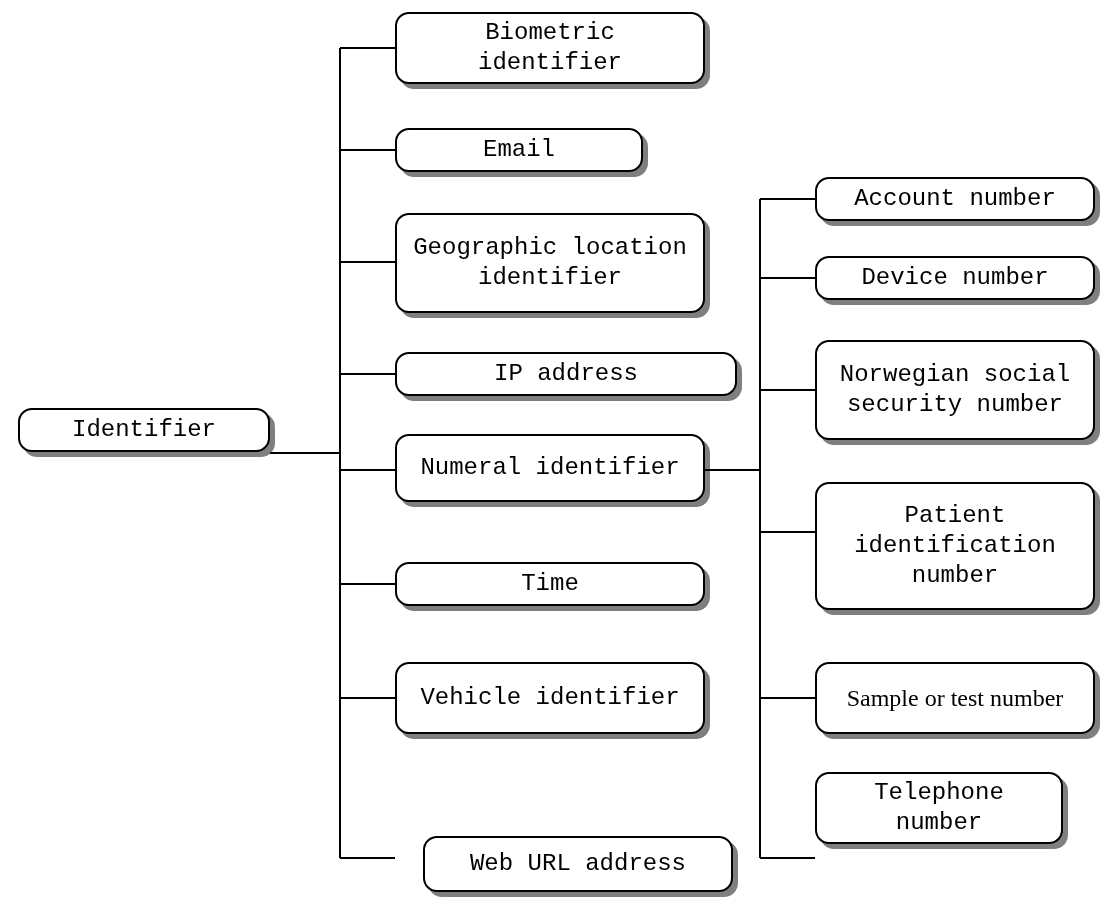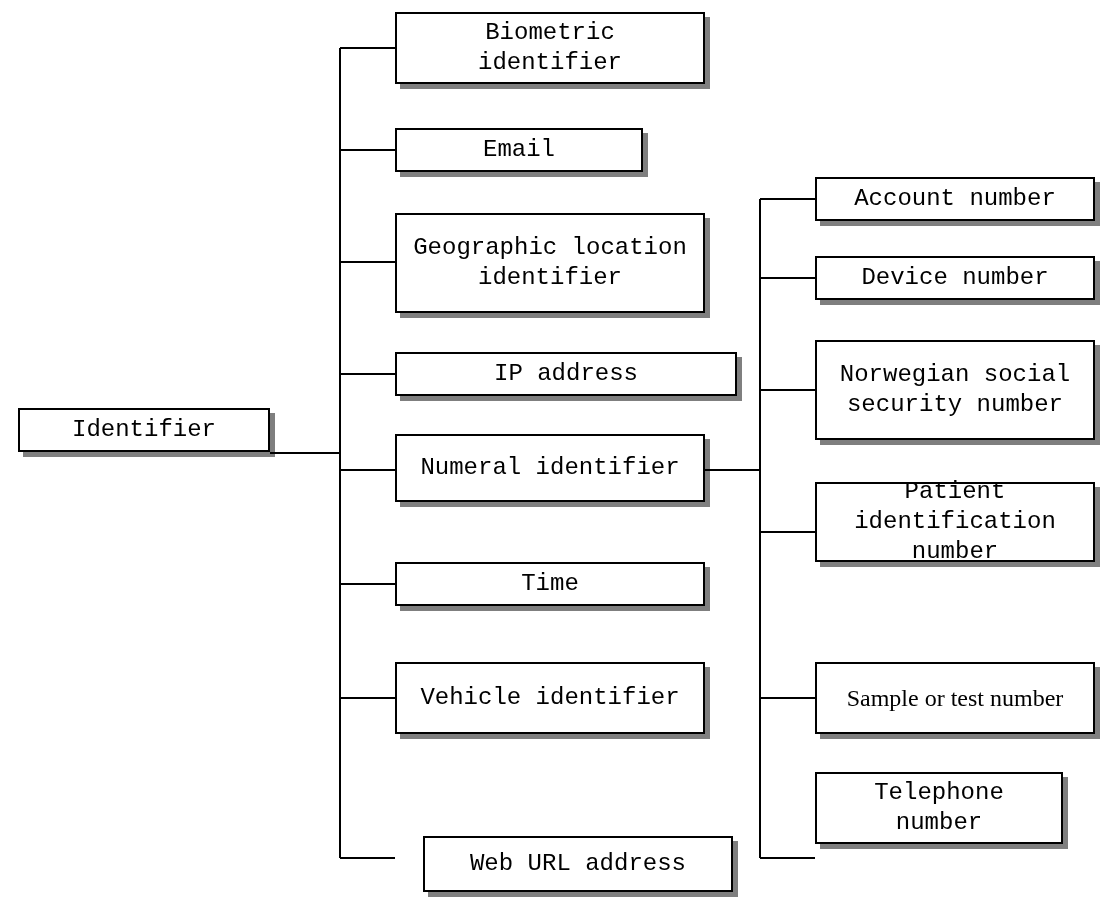--- a/index.html
+++ b/index.html
@@ -8,21 +8,21 @@
     background: #fff;
     width: 1111px;
     height: 904px;
     font-family: "Courier New", Courier, monospace;
     position: relative;
   }
   .node {
     position: absolute;
     background: #fff;
     border: 2px solid #000;
-    border-radius: 0;
+    border-radius: 14px;
     box-shadow: 5px 5px 0 rgba(0,0,0,0.5);
     display: flex;
     align-items: center;
     justify-content: center;
     text-align: center;
     font-size: 24px;
     line-height: 1.25;
     box-sizing: border-box;
     padding: 4px 10px;
   }
@@ -100,21 +100,21 @@
 
 <div class="node" style="left:815px; top:177px; width:280px; height:44px;">
   <span>Account number</span>
 </div>
 <div class="node" style="left:815px; top:256px; width:280px; height:44px;">
   <span>Device number</span>
 </div>
 <div class="node" style="left:815px; top:340px; width:280px; height:100px;">
   <span>Norwegian social security number</span>
 </div>
-<div class="node" style="left:815px; top:482px; width:280px; height:80px;">
+<div class="node" style="left:815px; top:482px; width:280px; height:128px;">
   <span>Patient identification number</span>
 </div>
 <div class="node" style="left:815px; top:662px; width:280px; height:72px;font-family:Liberation Serif, serif;">
   <span>Sample or test number</span>
 </div>
 <div class="node" style="left:815px; top:772px; width:248px; height:72px;">
   <span>Telephone number</span>
 </div>
 
 </body></html>

